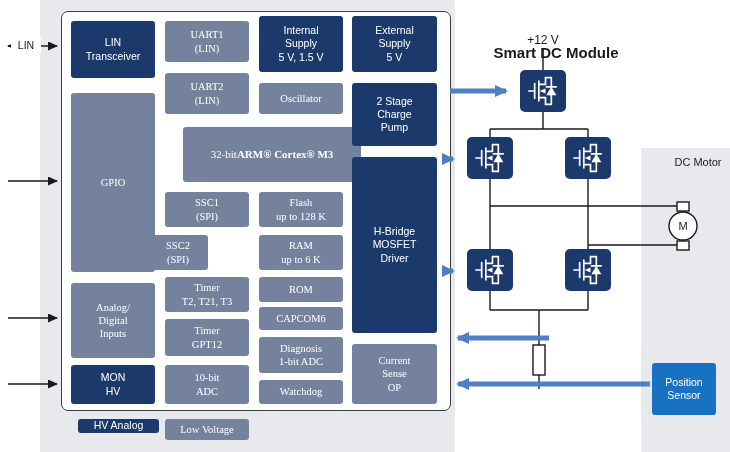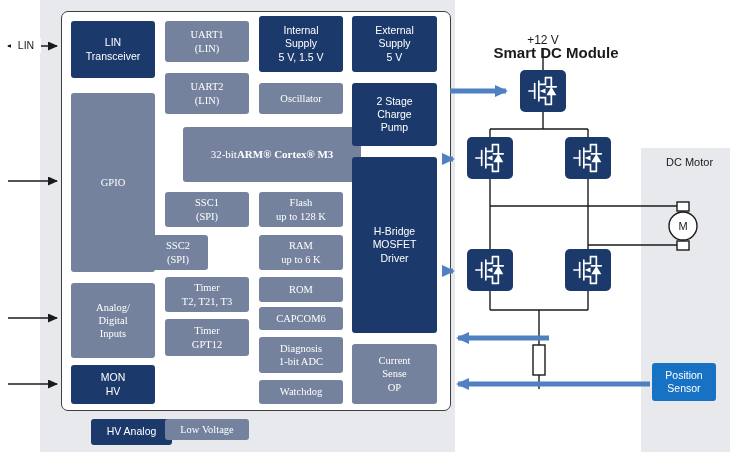--- a/index.html
+++ b/index.html
@@ -11,21 +11,21 @@
        color:#fff;border-radius:3px;font-size:10.5px;line-height:1.25;white-space:pre-line;
        box-sizing:border-box;padding:2px;}
   .dark{background:var(--dark,#1b3a6b);}
   .gray{background:var(--gray,#75829e);font-family:Liberation Serif, serif;}
   .sensor{background:var(--sensor,#1872c3);}
   .mos{position:absolute;width:46px;height:42px;background:var(--dark,#1b3a6b);border-radius:5px;
        display:flex;align-items:center;justify-content:center;}
   .title{position:absolute;left:471px;top:8px;width:170px;text-align:center;font-weight:bold;font-size:15px;margin-top:36px;}
   .v12{position:absolute;left:518px;top:33px;width:50px;text-align:center;font-size:12px;}
   .panel-motor{left:641px;top:148px;width:89px;height:304px;}
-  .panel-title{margin-top:8px;font-size:11px;color:#1a1a1a;margin-left:25px;}
+  .panel-title{margin-top:8px;text-align:center;font-size:11px;color:#1a1a1a;margin-left:25px;}
   .lin{position:absolute;left:11px;top:38px;width:30px;height:15px;background:#fff;
        font-size:10.5px;text-align:center;line-height:15px;}
   svg.circuit{position:absolute;left:0;top:0;pointer-events:none;}
   .wire{stroke:#1a1a1a;stroke-width:1.4;fill:none;}
   .sig{stroke:var(--accent,#4e80c2);stroke-width:5;fill:none;}
 </style>
 </head>
 <body>
 
 <div class="stage">
@@ -123,20 +123,22 @@
     <span>32-bit </span><span style="font-weight:bold">ARM® Cortex® M3</span>
   </div>
   <div class="blk gray" style="left:165px;top:192px;width:84px;height:35px">SSC1
 (SPI)</div>
   <div class="blk gray" style="left:148px;top:235px;width:60px;height:35px">SSC2
 (SPI)</div>
   <div class="blk gray" style="left:165px;top:277px;width:84px;height:35px">Timer
 T2, T21, T3</div>
   <div class="blk gray" style="left:165px;top:319px;width:84px;height:37px">Timer
 GPT12</div>
+  <div class="blk gray" style="left:165px;top:365px;width:84px;height:39px">10-bit
+ADC</div>
 
   <div class="blk dark" style="left:259px;top:16px;width:84px;height:56px">Internal
 Supply
 5 V, 1.5 V</div>
   <div class="blk gray" style="left:259px;top:83px;width:84px;height:31px">Oscillator</div>
   <div class="blk gray" style="left:259px;top:192px;width:84px;height:35px">Flash
 up to 128 K</div>
   <div class="blk gray" style="left:259px;top:235px;width:84px;height:35px">RAM
 up to 6 K</div>
   <div class="blk gray" style="left:259px;top:277px;width:84px;height:25px">ROM</div>
@@ -151,21 +153,21 @@
   <div class="blk dark" style="left:352px;top:83px;width:85px;height:63px">2 Stage
 Charge
 Pump</div>
   <div class="blk dark" style="left:352px;top:157px;width:85px;height:176px">H-Bridge
 MOSFET
 Driver</div>
   <div class="blk gray" style="left:352px;top:344px;width:85px;height:60px">Current
 Sense
 OP</div>
 
-  <div class="blk dark" style="left:91px;top:419px;width:81px;height:26px">HV Analog</div>
+  <div class="blk dark" style="left:78px;top:419px;width:81px;height:14px">HV Analog</div>
   <div class="blk gray" style="left:165px;top:419px;width:84px;height:21px">Low Voltage</div>
 
   <div class="mos" style="left:520px;top:70px">
     <svg width="34" height="30" viewBox="0 0 40 36">
         <use href="#mosfet-sym"></use>
       </svg>
   </div>
   <div class="mos" style="left:467px;top:137px">
     <svg width="34" height="30" viewBox="0 0 40 36">
         <use href="#mosfet-sym"></use>
@@ -184,16 +186,16 @@
   <div class="mos" style="left:565px;top:249px">
     <svg width="34" height="30" viewBox="0 0 40 36">
         <use href="#mosfet-sym"></use>
       </svg>
   </div>
 
   <div class="title">Smart DC Module</div>
   <div class="v12">+12 V</div>
   <div class="lin">LIN</div>
 
-  <div class="blk sensor" style="left:652px;top:363px;width:64px;height:38px">Position
+  <div class="blk sensor" style="left:652px;top:363px;width:64px;height:52px">Position
 Sensor</div>
 
 </div>
 
 </body></html>

